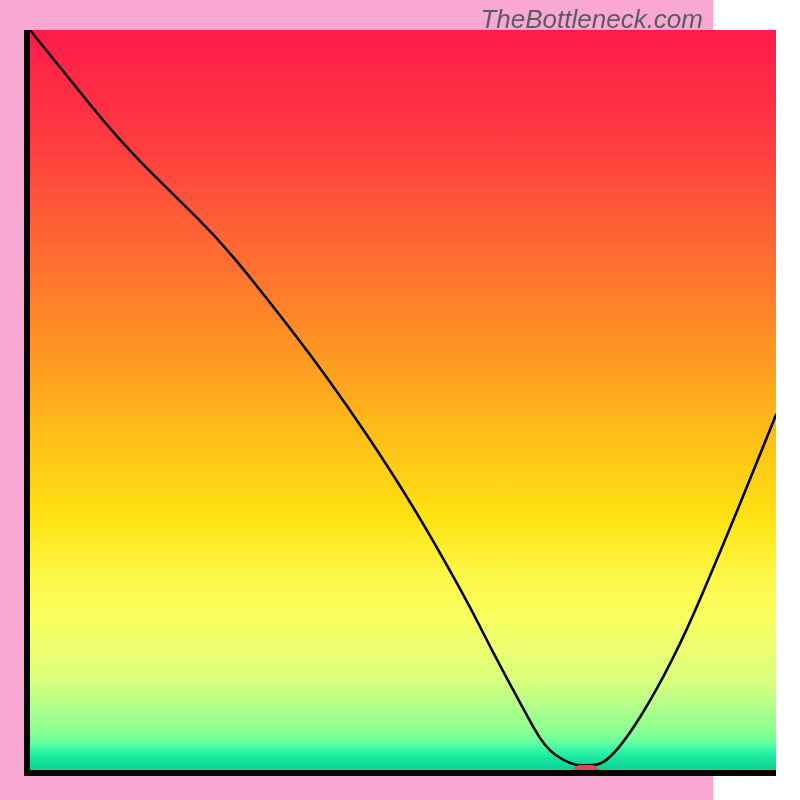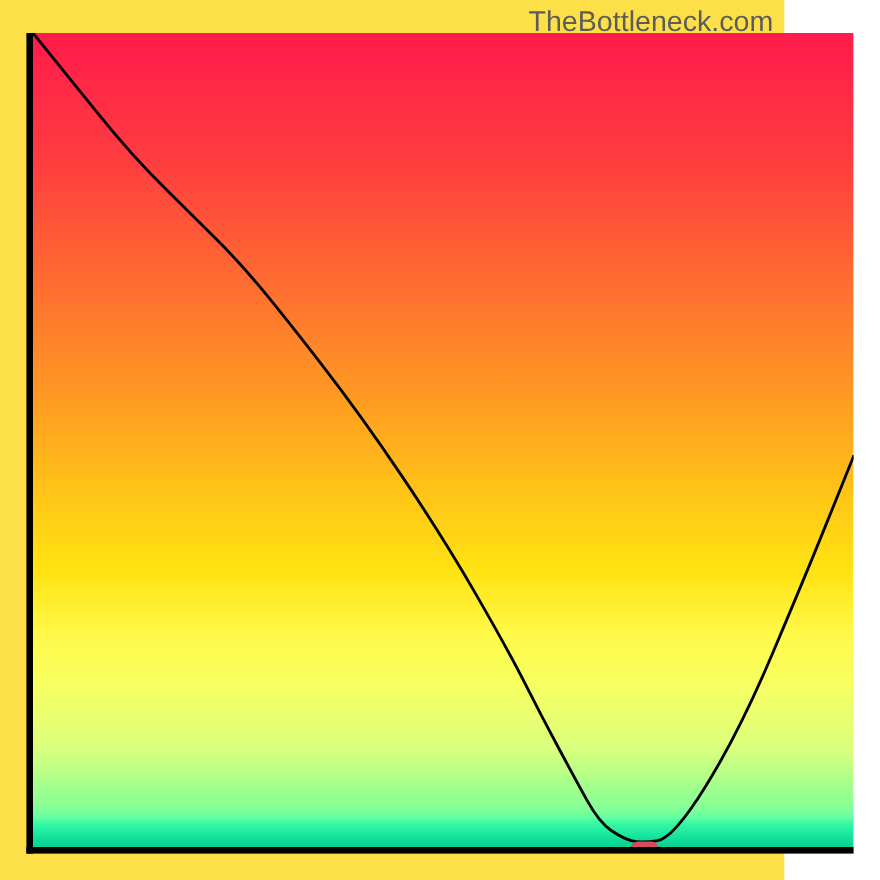--- a/index.html
+++ b/index.html
@@ -1,21 +1,22 @@
 <!DOCTYPE html>
 <html><head>
 <meta charset="utf-8">
 <style>
   * { margin: 0; padding: 0; box-sizing: border-box; }
   html, body { width: 800px; height: 800px; overflow: hidden; background: #fff; }
   .container {
     width: 713px;
     height: 800px;
     position: relative;
-    background: #fde047;
+    background: #f9a8d4;
+    font-style: italic;
   }
   .watermark {
     position: absolute;
     top: 4px;
     right: 10px;
     font-family: Arial, Helvetica, sans-serif;
     font-size: 26px;
     color: #5c5c5c;
     font-weight: 400;
     z-index: 10;

